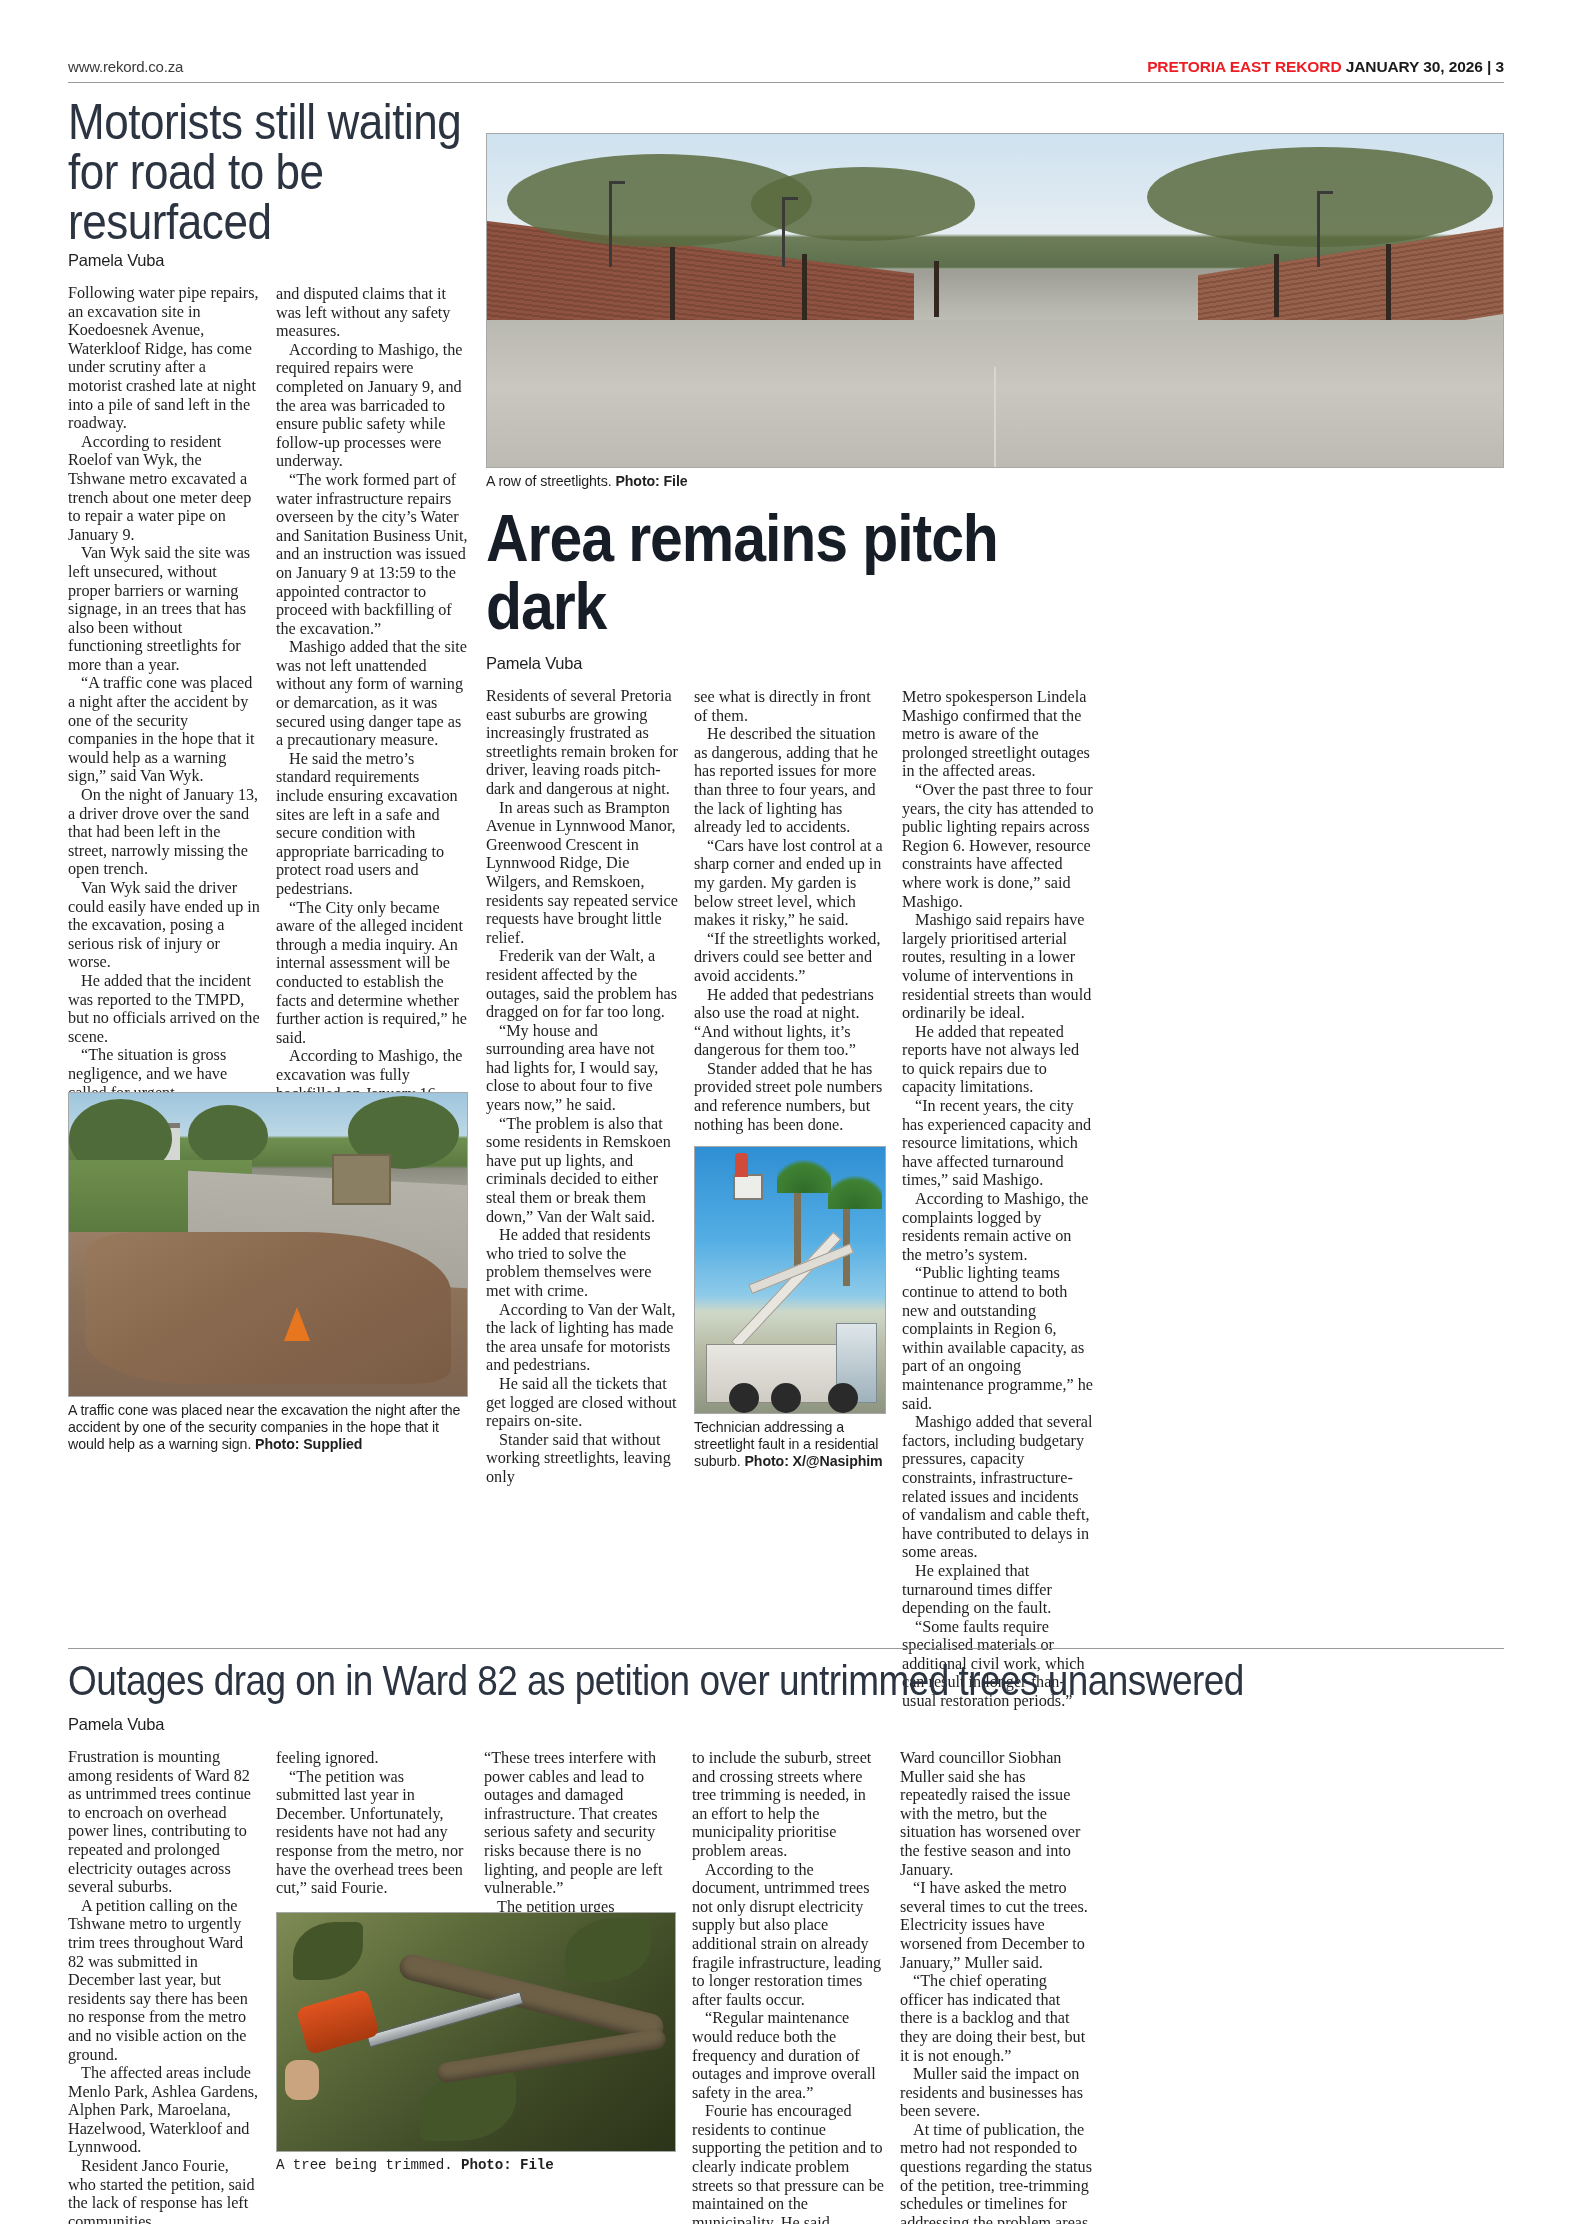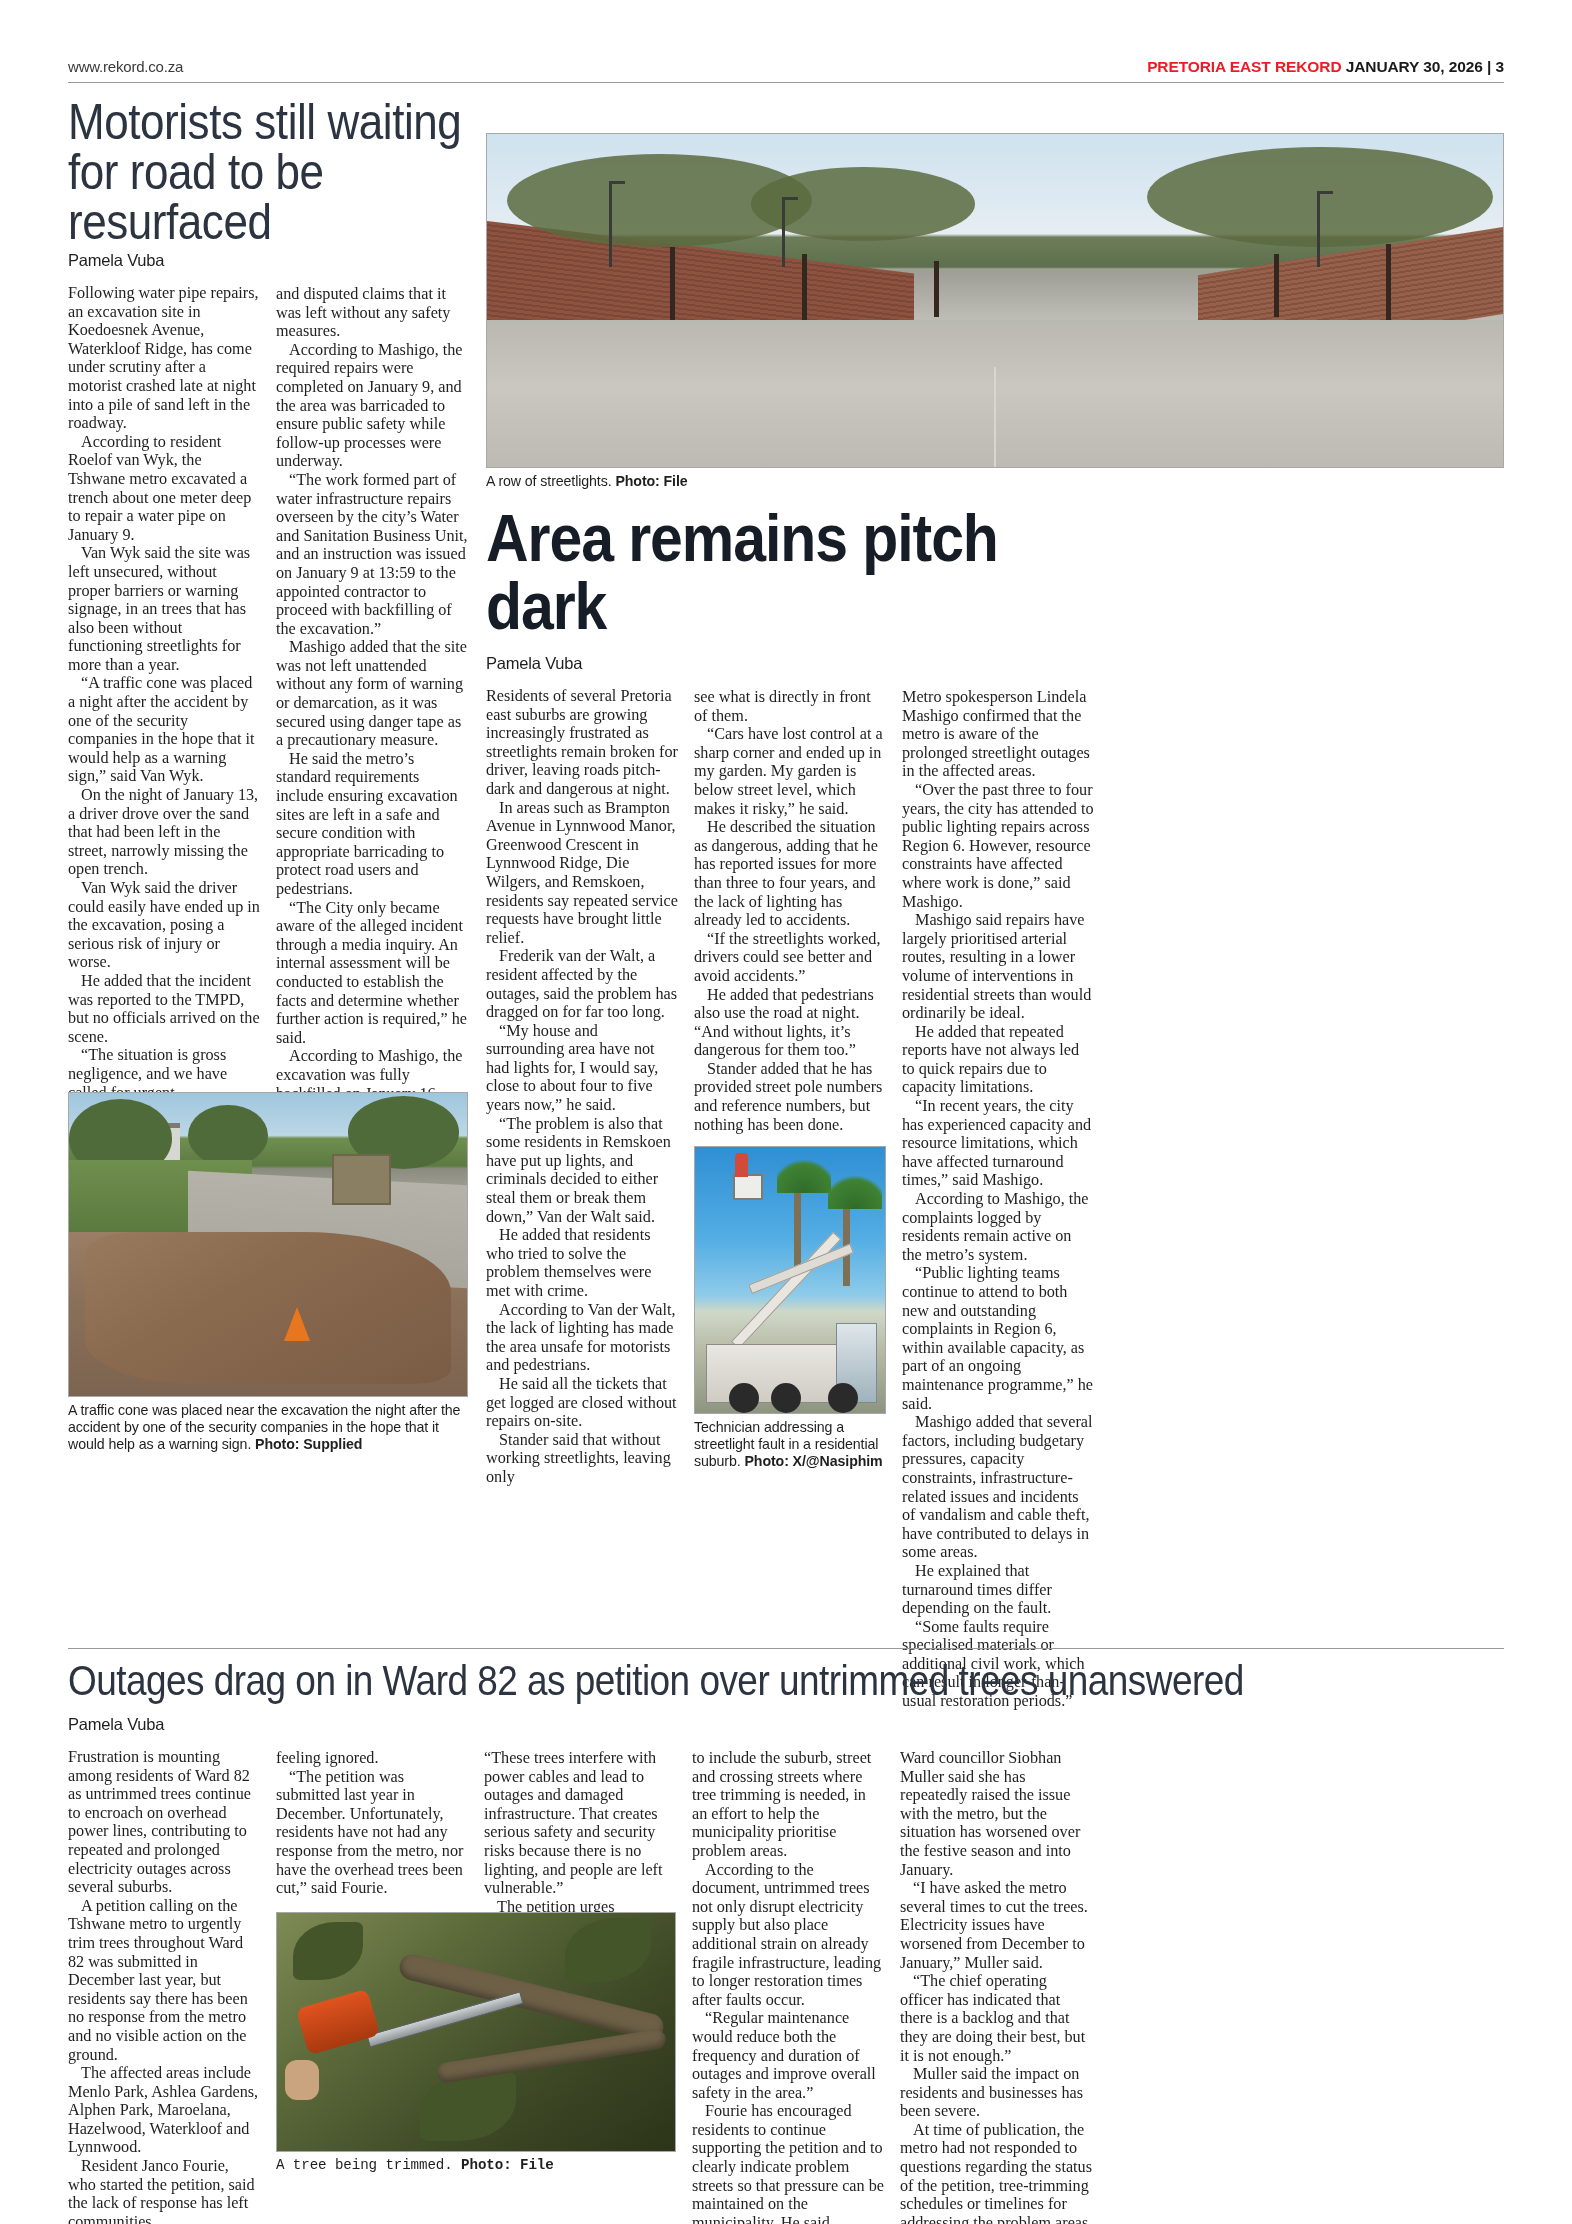--- a/index.html
+++ b/index.html
@@ -234,22 +234,22 @@
           <p>“My house and surrounding area have not had lights for, I would say, close to about four to five years now,” he said.</p>
           <p>“The problem is also that some residents in Remskoen have put up lights, and criminals decided to either steal them or break them down,” Van der Walt said.</p>
           <p>He added that residents who tried to solve the problem themselves were met with crime.</p>
           <p>According to Van der Walt, the lack of lighting has made the area unsafe for motorists and pedestrians.</p>
           <p>He said all the tickets that get logged are closed without repairs on-site.</p>
           <p>Stander said that without working streetlights, leaving only</p>
         </div>
 
         <div class="s2-col body-col" style="padding-top:34px;">
           <p class="first">see what is directly in front of them.</p>
+          <p>He described the situation as dangerous, adding that he has reported issues for more than three to four years, and the lack of lighting has already led to accidents.</p>
           <p>“Cars have lost control at a sharp corner and ended up in my garden. My garden is below street level, which makes it risky,” he said.</p>
-          <p>He described the situation as dangerous, adding that he has reported issues for more than three to four years, and the lack of lighting has already led to accidents.</p>
           <p>“If the streetlights worked, drivers could see better and avoid accidents.”</p>
           <p>He added that pedestrians also use the road at night. “And without lights, it’s dangerous for them too.”</p>
           <p>Stander added that he has provided street pole numbers and reference numbers, but nothing has been done.</p>
 
           <div class="photo photo-tech frame" style="margin-top:12px; height:268px;">
             <div class="tech-palm-trunk" style="left:52%; top:10%; height:40%;"></div>
             <div class="tech-palm-head" style="left:43%; top:2%;"></div>
             <div class="tech-palm-trunk" style="left:78%; top:16%; height:36%;"></div>
             <div class="tech-palm-head" style="left:70%; top:8%;"></div>
             <div class="tech-boom"></div>

